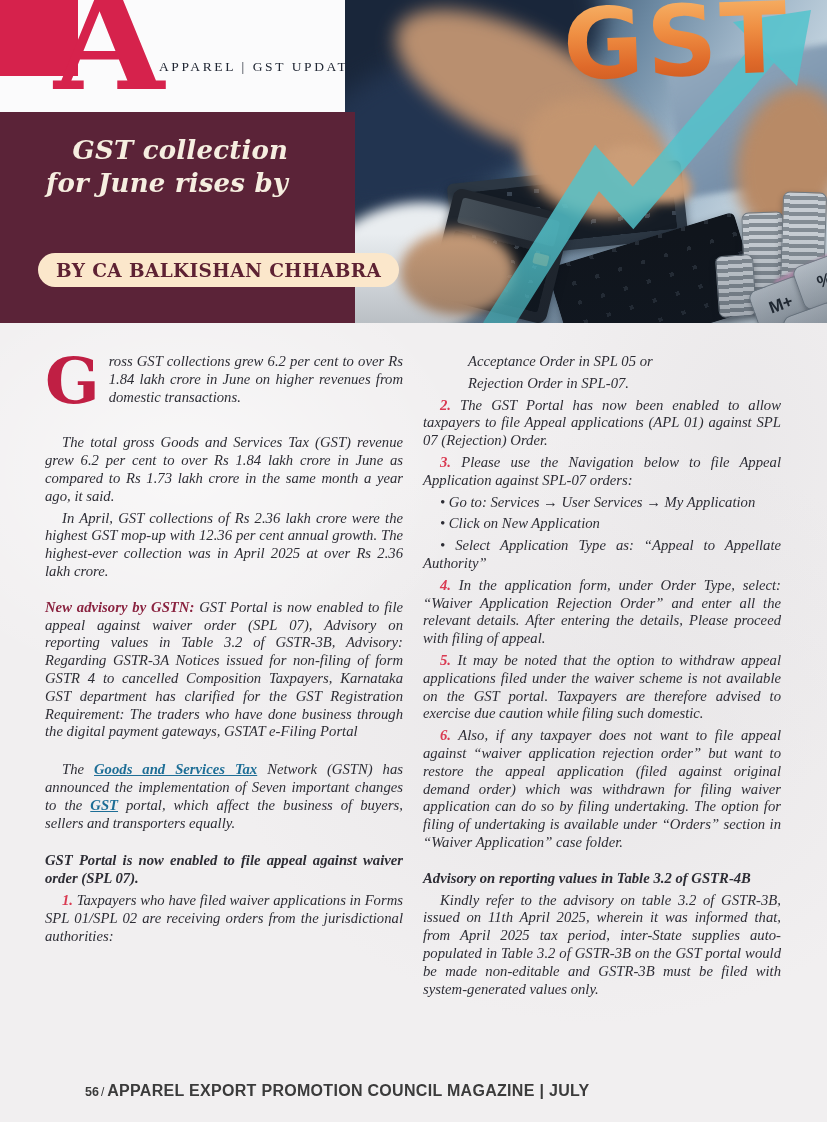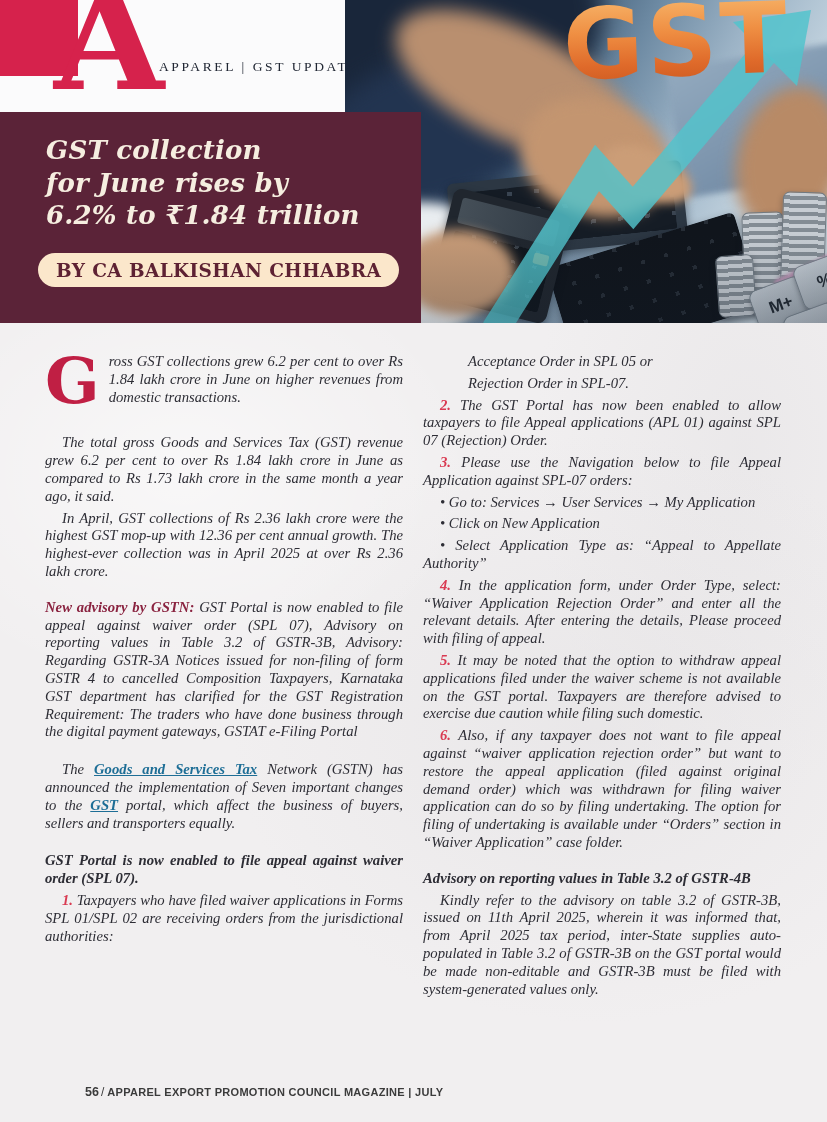--- a/index.html
+++ b/index.html
@@ -79,21 +79,21 @@
   .ph-gst {
     position:absolute; left:218px; top:-14px; width:250px;
     font-family:"DejaVu Sans", sans-serif; font-weight:700; font-size:98px; line-height:110px;
     letter-spacing:3px; transform:rotate(-2deg);
     background:linear-gradient(180deg,#f7b469 8%,#ef8f43 40%,#df6a2a 70%,#c4531d 100%);
     -webkit-background-clip:text; background-clip:text; color:transparent;
     text-shadow:none; }
   .ph-vignette { left:0; bottom:0; width:100%; height:90px; background:linear-gradient(transparent, rgba(18,28,42,.22)); }
 
   
-  .hero-box { position:absolute; left:0; top:112px; width:421px; height:211px; background:#5b2338; }
+  .hero-box { position:absolute; left:0; top:112px; width:355px; height:211px; background:#5b2338;text-align:right; }
   .hero-title { position:absolute; left:46px; top:22px; font-family:"DejaVu Serif", serif;
     font-style:italic; font-weight:700; font-size:26px; line-height:32.5px; color:#f6eee0; letter-spacing:.2px; }
   .byline-pill { position:absolute; left:38px; top:141px; height:34px; background:#fbe7cb; border-radius:17px;
     display:inline-flex; align-items:center; padding:0 18px; }
   .byline-pill span { font-family:"DejaVu Serif", serif; font-weight:700; font-size:18.5px; color:#5e2233; letter-spacing:.4px; white-space:nowrap; }
 
   
   .article { position:absolute; left:0; top:323px; width:827px; }
   .cols { display:flex; gap:20px; padding:30px 37px 0 45px; }
   .col { width:358px; }
@@ -108,21 +108,21 @@
   .num { color:#d93a52; font-weight:700; }
   .linkref { color:#1e6e96; font-weight:700; text-decoration:underline; cursor:pointer; }
   .mt-md { margin-top:18px !important; }
   .mt-lg { margin-top:20px !important; }
   .orders-line { text-indent:45px !important; text-align:left !important; }
 
   
   .footer { position:absolute; left:85px; top:1082px; font-family:"Liberation Sans", sans-serif; color:#3b3b3b; white-space:nowrap; }
   .footer .pageno { font-size:12.5px; font-weight:700; }
   .footer .fsep { font-size:12px; font-weight:400; margin:0 3px 0 2px; }
-  .footer .ftext { font-size:11px; font-weight:700; letter-spacing:.3px; }
+  .footer .ftext { font-size:16px; font-weight:700; letter-spacing:.3px; }
 </style>
 </head>
 <body>
 
 <div class="page">
 
   <div class="header-band">
     <div class="logo-block"></div>
     <div class="logo-letter">A</div>
     <div class="kicker">APPAREL | GST UPDATE</div>
@@ -162,21 +162,20 @@
       <polygon points="388,22 466,10 452,86" fill="#52c3cc" opacity="0.85"></polygon>
     </svg>
     <div class="ph-gst">GST</div>
     <div class="layer ph-vignette"></div>
   </div>
 
   <div class="hero-box">
     <div class="hero-title">
       <div>GST collection</div>
       <div>for June  rises by</div>
-      <div>6.2% to ₹1.84 trillion</div>
     </div>
     <div class="byline-pill">
       <span>BY CA BALKISHAN CHHABRA</span>
     </div>
   </div>
 
   <div class="article">
     <div class="cols">
 
       <div class="col">

